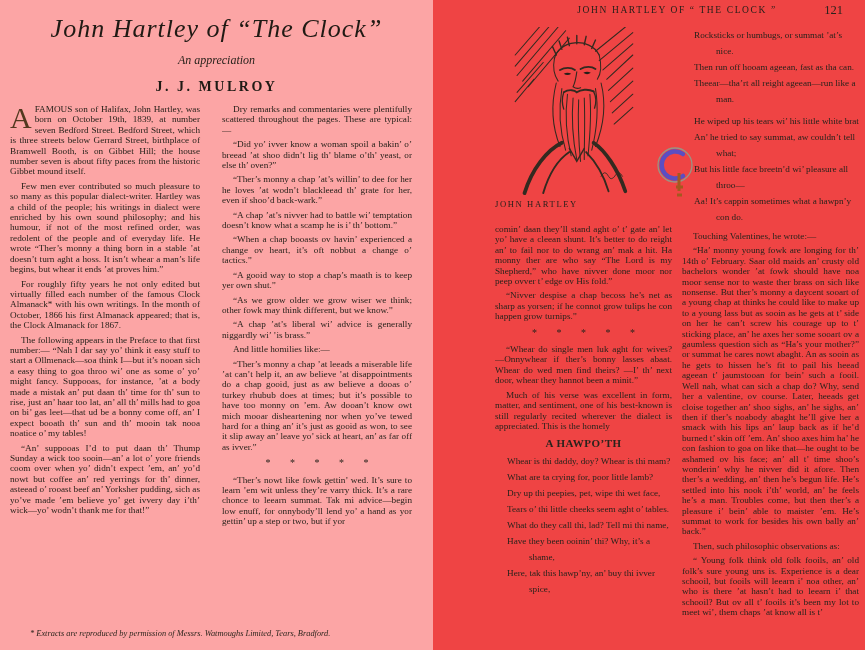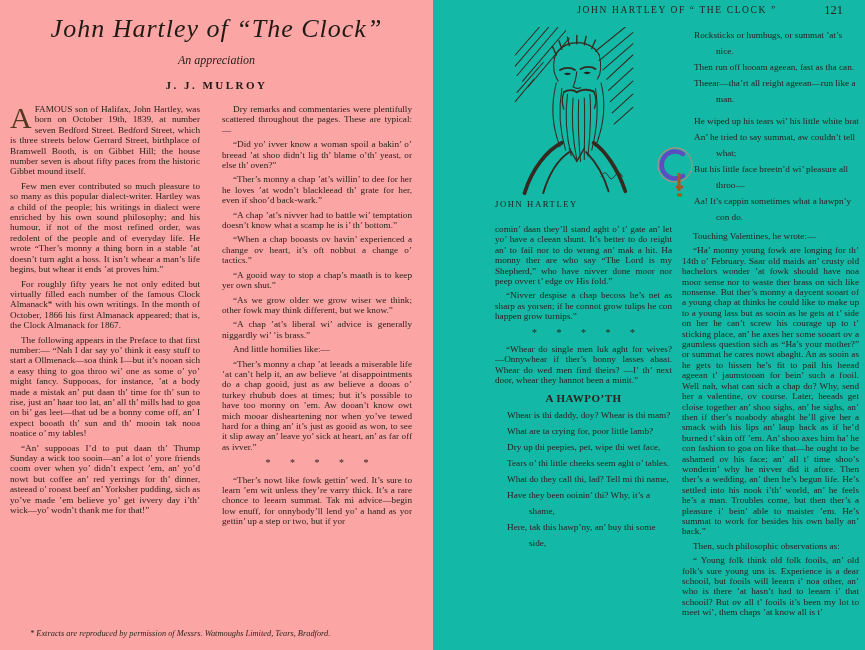--- a/index.html
+++ b/index.html
@@ -3,26 +3,26 @@
 <meta charset="utf-8">
 <style>
   html,body{margin:0;padding:0;}
   body{
     width:865px;height:650px;position:relative;overflow:hidden;
     background:#f9f6ea;color:#29231c;
     font-family:"Liberation Serif", serif;
   }
   .page{position:absolute;top:0;height:650px;overflow:hidden;}
   #left-page{left:0;width:433px;background:#fca5a5;}
-  #right-page{left:433px;width:432px;background:#14b8a6;}
+  #right-page{left:433px;width:432px;background:#ef4444;}
 
   
   .lp-title{margin-top:14px;text-align:center;font-style:italic;font-size:26px;letter-spacing:1px;color:#201a14;}
   .lp-subtitle{text-align:center;font-style:italic;font-size:12px;margin-top:9px;}
-  .lp-author{text-align:center;font-weight:bold;font-size:11px;letter-spacing:2.5px;margin-top:11px;color:#1f1a14;}
+  .lp-author{text-align:center;font-weight:bold;font-size:14px;letter-spacing:2.5px;margin-top:11px;color:#1f1a14;}
   .lp-cols{position:absolute;left:10px;top:104px;width:402px;display:flex;gap:22px;}
   .col{width:190px;font-size:9.2px;line-height:10.4px;text-align:justify;}
   .col p{margin:0 0 4px 0;text-indent:11px;}
   .col p.no-indent{text-indent:0;}
   .dropcap{float:left;font-size:30px;line-height:25px;padding:1px 3px 0 0;color:#53381f;}
   .separator{text-align:center;word-spacing:17px;margin:6px 0;font-size:10px;text-indent:0;}
   .footnote{position:absolute;left:30px;top:629px;width:396px;font-size:8.4px;font-style:italic;color:#2e261d;}
 
   
   .rp-head{position:absolute;left:62px;top:5px;width:364px;text-align:center;
@@ -123,28 +123,29 @@
           <path d="M29 36 L29 54 M26 50 L33 50 M27 58 L32 58" stroke="#a4581e" stroke-width="3" fill="none"></path>
         </svg>
 
         <div class="portrait-caption">JOHN HARTLEY</div>
       </div>
 
       <p class="no-indent">comin’ daan they’ll stand aght o’ t’ gate an’ let yo’ have a cleean shunt. It’s better to do reight an’ to fail nor to do wrang an’ mak a hit. Ha monny ther are who say “The Lord is my Shepherd,” who have nivver done moor nor peep ovver t’ edge ov His fold.”</p>
       <p>“Nivver despise a chap becoss he’s net as sharp as yorsen; if he connot grow tulips he con happen grow turnips.”</p>
       <div class="separator">* * * * *</div>
       <p>“Whear do single men luk aght for wives? —Onnywhear if ther’s bonny lasses abaat. Whear do wed men find theirs? —I’ th’ next door, whear they hannot been a minit.”</p>
+      <p>Much of his verse was excellent in form, matter, and sentiment, one of his best-known is still regularly recited wherever the dialect is appreciated. This is the homely</p>
       <div class="poem-head">A HAWPO’TH</div>
       <div class="poem-line">Whear is thi daddy, doy? Whear is thi mam?</div>
       <div class="poem-line">What are ta crying for, poor little lamb?</div>
       <div class="poem-line">Dry up thi peepies, pet, wipe thi wet face,</div>
       <div class="poem-line">Tears o’ thi little cheeks seem aght o’ tables.</div>
       <div class="poem-line">What do they call thi, lad? Tell mi thi name,</div>
       <div class="poem-line">Have they been ooinin’ thi? Why, it’s a shame,</div>
-      <div class="poem-line">Here, tak this hawp’ny, an’ buy thi some side,</div>
+      <div class="poem-line">Here, tak this hawp’ny, an’ buy thi ivver spice,</div>
     </div>
 
     <div class="rcol">
       <div class="poem-line">Rocksticks or humbugs, or summat ’at’s nice.</div>
       <div class="poem-line">Then run off hooam ageean, fast as tha can.</div>
       <div class="poem-line">Theear—tha’rt all reight ageean—run like a man.</div>
       <div class="stanza-gap"></div>
       <div class="poem-line">He wiped up his tears wi’ his little white brat</div>
       <div class="poem-line">An’ he tried to say summat, aw couldn’t tell what;</div>
       <div class="poem-line">But his little face breetn’d wi’ pleasure all throo—</div>

